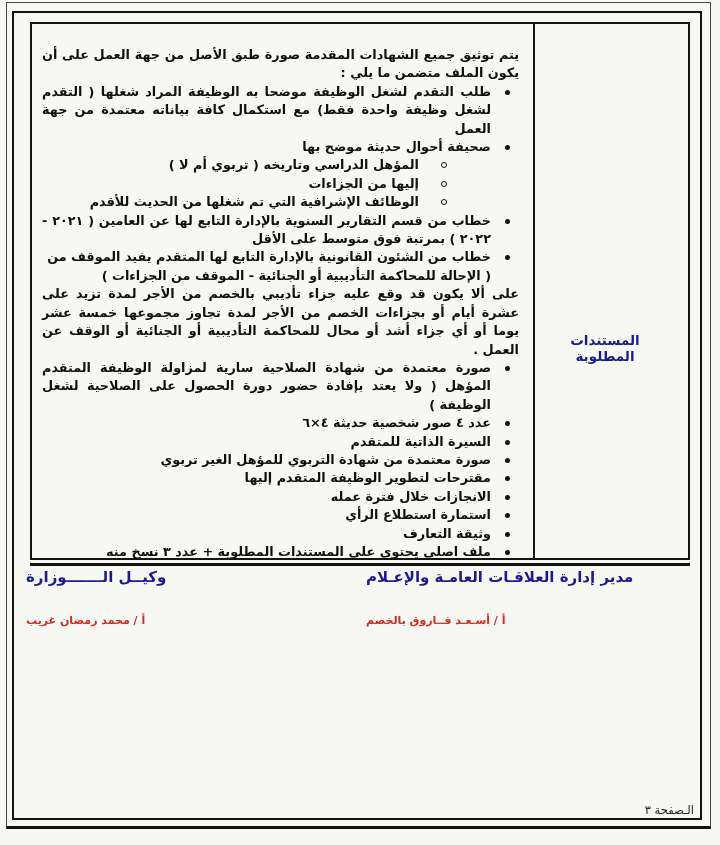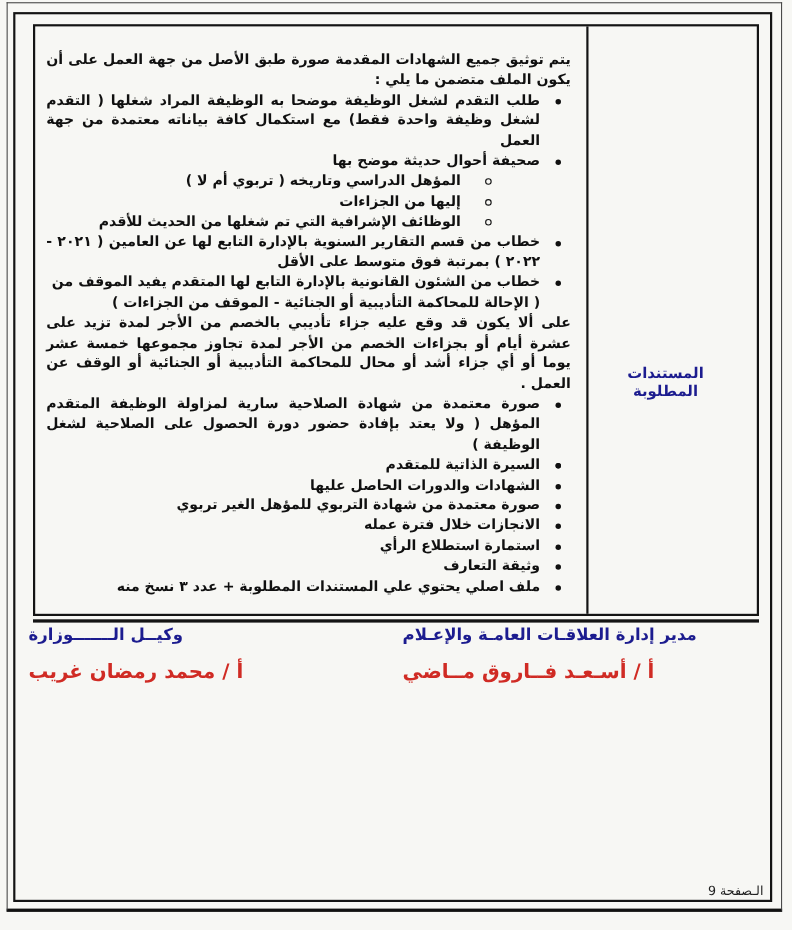--- a/index.html
+++ b/index.html
@@ -72,22 +72,22 @@
     border:1.5px solid var(--text-black);background:transparent;
   }
   
   .sig{position:absolute;top:567px;text-align:left;}
   .sig-right{right:20px;width:334px;}
   .sig-left{left:26px;width:268px;}
   .sig .sig-title{
     color:var(--heading-blue);font-weight:700;font-size:15px;line-height:20px;
   }
   .sig .sig-name{
-    color:var(--name-red);font-weight:700;font-size:18px;line-height:20px;
-    margin-top:14px;
+    color:var(--name-red);font-weight:700;font-size:11px;line-height:20px;
+    margin-top:24px;
   }
   
   .page-num{
     position:absolute;right:26px;bottom:28px;
     color:#222;font-size:11.5px;font-weight:400;
   }
 </style>
 </head>
 <body>
 
@@ -105,36 +105,36 @@
         <div class="item bullet"><span class="marker"></span><span>طلب التقدم لشغل الوظيفة موضحا به الوظيفة المراد شغلها ( التقدم لشغل وظيفة واحدة فقط) مع استكمال كافة بياناته معتمدة من جهة العمل</span></div>
         <div class="item bullet"><span class="marker"></span><span>صحيفة أحوال حديثة موضح بها</span></div>
         <div class="item sub"><span class="marker"></span><span>المؤهل الدراسي وتاريخه ( تربوي أم لا )</span></div>
         <div class="item sub"><span class="marker"></span><span>إليها من الجزاءات</span></div>
         <div class="item sub"><span class="marker"></span><span>الوظائف الإشرافية التي تم شغلها من الحديث للأقدم</span></div>
         <div class="item bullet"><span class="marker"></span><span>خطاب من قسم التقارير السنوية بالإدارة التابع لها عن العامين ( ٢٠٢١ - ٢٠٢٢ ) بمرتبة فوق متوسط على الأقل</span></div>
         <div class="item bullet"><span class="marker"></span><span>خطاب من الشئون القانونية بالإدارة التابع لها المتقدم يفيد الموقف من</span></div>
         <div class="item cont"><span>( الإحالة للمحاكمة التأديبية أو الجنائية - الموقف من الجزاءات )</span></div>
         <div class="item plain"><span>على ألا يكون قد وقع عليه جزاء تأديبي بالخصم من الأجر لمدة تزيد على عشرة أيام أو بجزاءات الخصم من الأجر لمدة تجاوز مجموعها خمسة عشر يوما أو أي جزاء أشد أو محال للمحاكمة التأديبية أو الجنائية أو الوقف عن العمل .</span></div>
         <div class="item bullet"><span class="marker"></span><span>صورة معتمدة من شهادة الصلاحية سارية لمزاولة الوظيفة المتقدم المؤهل ( ولا يعتد بإفادة حضور دورة الحصول على الصلاحية لشغل الوظيفة )</span></div>
-        <div class="item bullet"><span class="marker"></span></div>
+        <div class="item bullet"><span class="marker"></span><span>عدد ٤ صور شخصية حديثة ٤×٦</span></div>
         <div class="item bullet"><span class="marker"></span><span>السيرة الذاتية للمتقدم</span></div>
-        <div class="item bullet"><span class="marker"></span><span>الشهادات والدورات الحاصل عليها</span></div>
         <div class="item bullet"><span class="marker"></span><span>صورة معتمدة من شهادة التربوي للمؤهل الغير تربوي</span></div>
+        <div class="item bullet"><span class="marker"></span><span>مقترحات لتطوير الوظيفة المتقدم إليها</span></div>
         <div class="item bullet"><span class="marker"></span><span>الانجازات خلال فترة عمله</span></div>
         <div class="item bullet"><span class="marker"></span><span>استمارة استطلاع الرأي</span></div>
         <div class="item bullet"><span class="marker"></span><span>وثيقة التعارف</span></div>
         <div class="item bullet"><span class="marker"></span><span>ملف اصلي يحتوي علي المستندات المطلوبة + عدد ٣ نسخ منه</span></div>
       </div>
   </div>
 
   <div class="sig sig-right">
     <div class="sig-title">مدير إدارة العلاقـات العامـة والإعـلام</div>
-    <div class="sig-name">أ / أسـعـد فــاروق مــاضي</div>
+    <div class="sig-name">أ / أسـعـد فــاروق بالخصم</div>
   </div>
 
   <div class="sig sig-left">
     <div class="sig-title">وكيــل الـــــــوزارة</div>
     <div class="sig-name">أ / محمد رمضان غريب</div>
   </div>
 
-  <div class="page-num">الـصفحة 9</div>
+  <div class="page-num">الـصفحة ٣</div>
 
 </div>
 
 </body></html>

